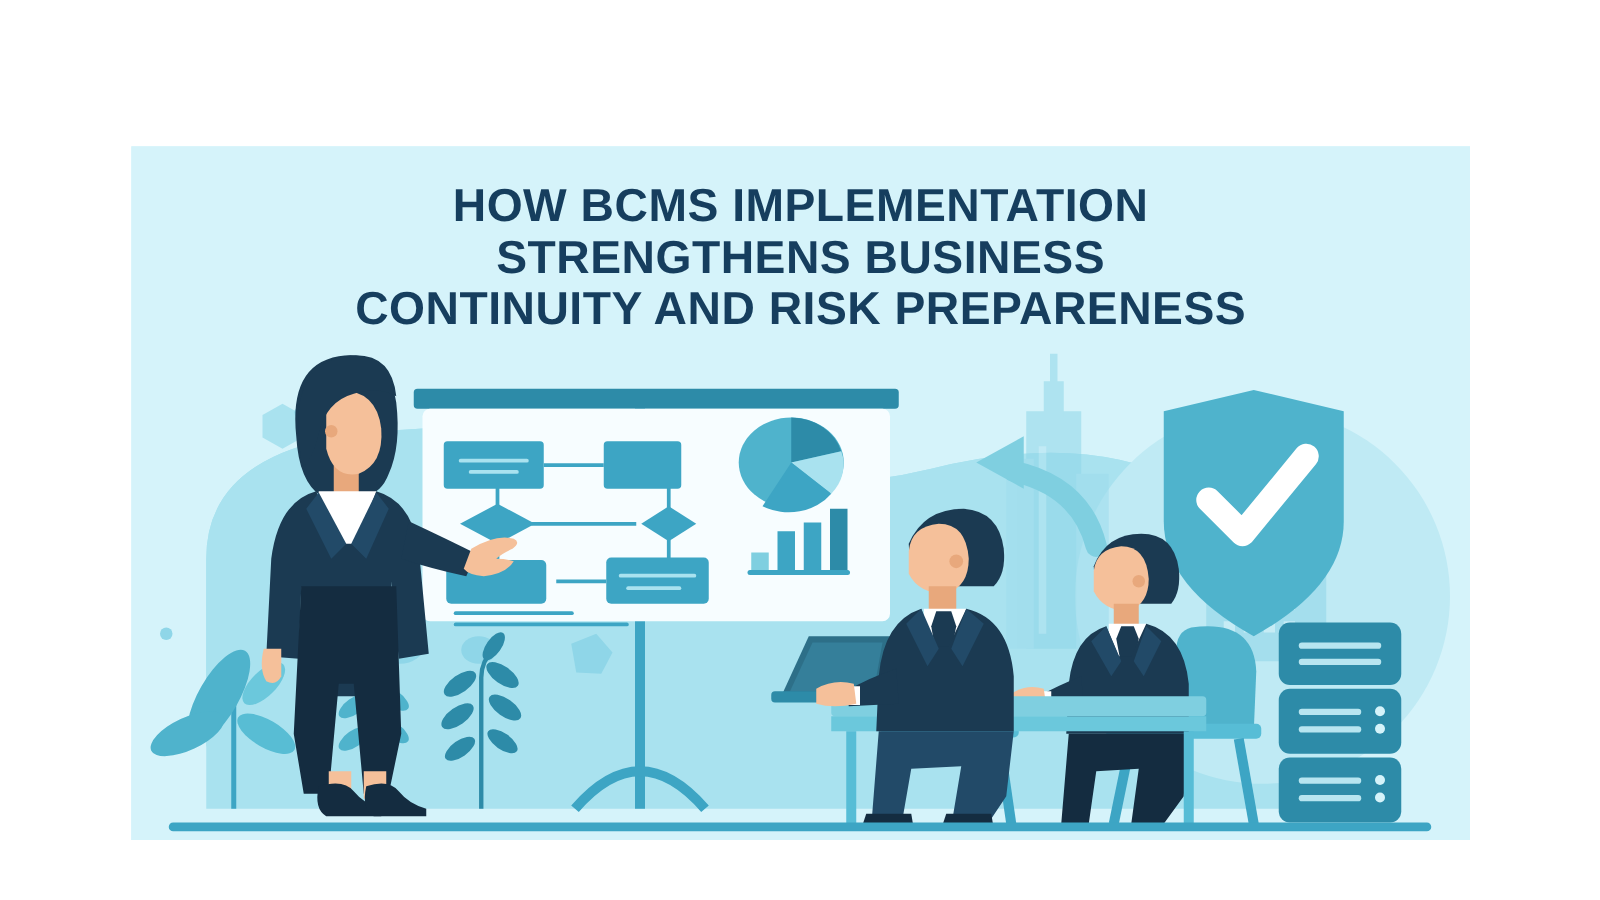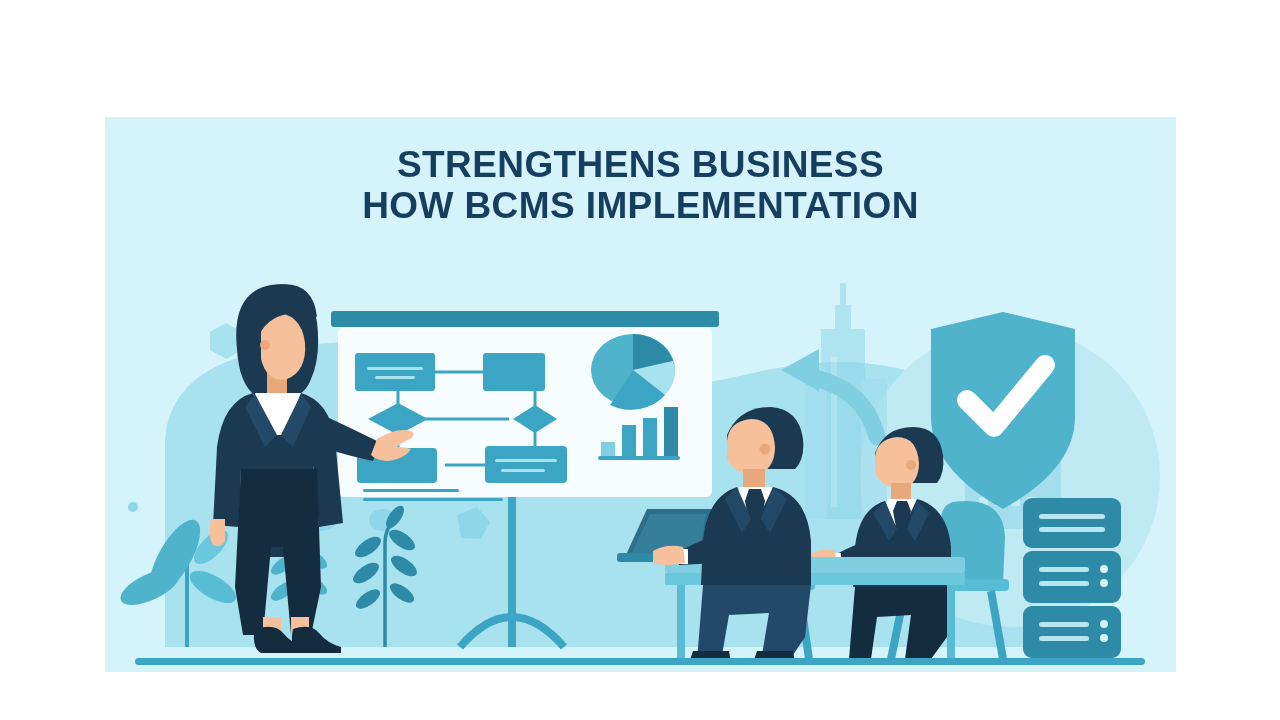--- a/index.html
+++ b/index.html
@@ -367,18 +367,19 @@
 
         <path d="M588 534 L624 534 L626 546 L584 546 Z" fill="#142c40"></path>
         <path d="M652 534 L688 534 L690 546 L648 546 Z" fill="#142c40"></path>
       </g>
 
       <rect x="30" y="541" width="1010" height="7" rx="3.5" fill="#3da5c4"></rect>
 
     </svg>
 
     <div id="title">
+      <span class="ln">HOW BCMS IMPLEMENTATION</span>
       <span class="ln">STRENGTHENS BUSINESS</span>
-      <span class="ln">HOW BCMS IMPLEMENTATION</span>
+      <span class="ln">CONTINUITY AND RISK PREPARENESS</span>
     </div>
 
   </div>
 </div>
 
 </body></html>

